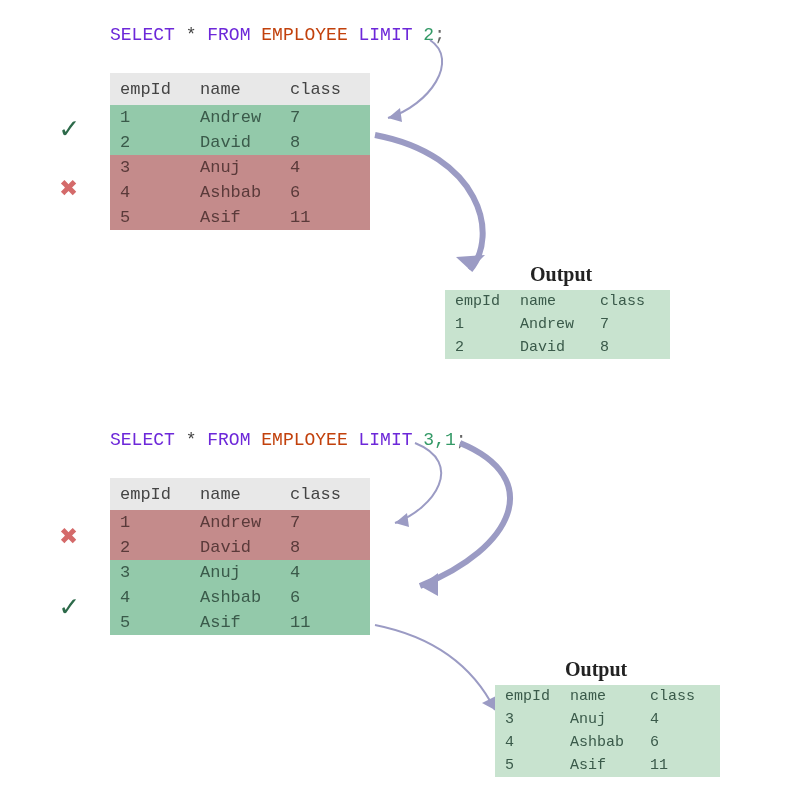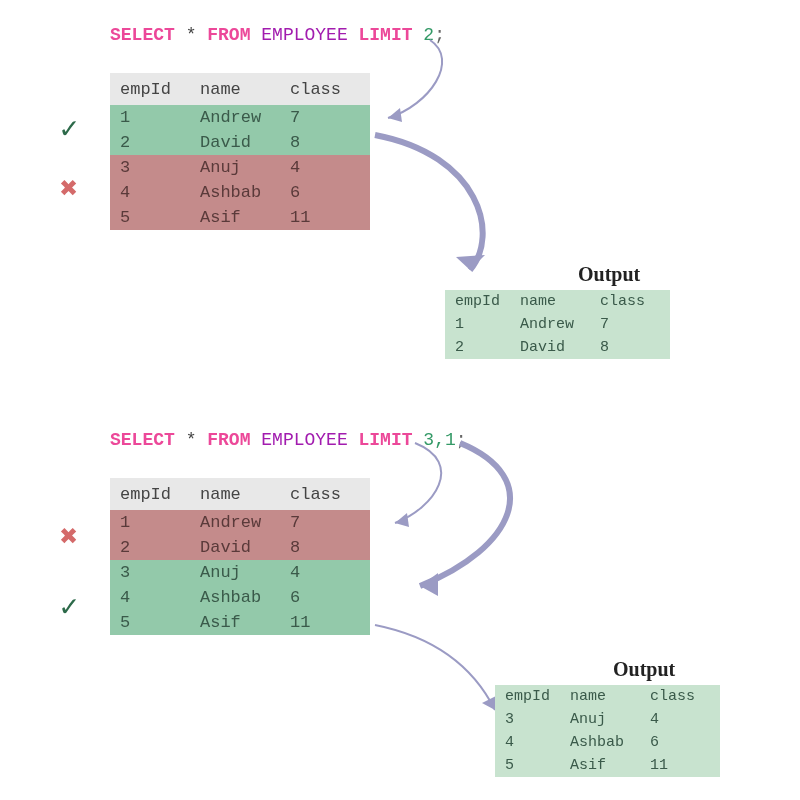--- a/index.html
+++ b/index.html
@@ -20,22 +20,22 @@
     .example-2 { top: 430px; }
 
     .sql-query {
       position: absolute;
       left: 110px;
       top: 0;
       font-family: 'Courier New', monospace;
       font-size: 18px;
       white-space: nowrap;
     }
-    .kw { font-weight: bold; color: #ec4899; }
-    .tbl { color: #a21caf; }
+    .kw { font-weight: normal; color: #6d28d9; }
+    .tbl { color: #c2410c; }
     .num { color: #339966; }
     .punct { color: #666; }
 
     .source-table {
       position: absolute;
       left: 110px;
       top: 48px;
     }
     .source-table .header-row,
     .source-table .data-row {
@@ -64,21 +64,20 @@
     }
     .check-icon { color: #2d6a4a; }
     .cross-icon { color: #d46a6a; }
 
     .output-label {
       position: absolute;
       font-family: Georgia, serif;
       font-weight: bold;
       font-size: 20px;
       color: #222;
-      margin-left: 48px;
     }
     .output-1-label { left: 530px; top: 238px; }
     .output-2-label { left: 565px; top: 228px; }
 
     .output-table {
       position: absolute;
       background: #c8e3cf;
       font-size: 15px;
       color: #3a5a4a;
     }

